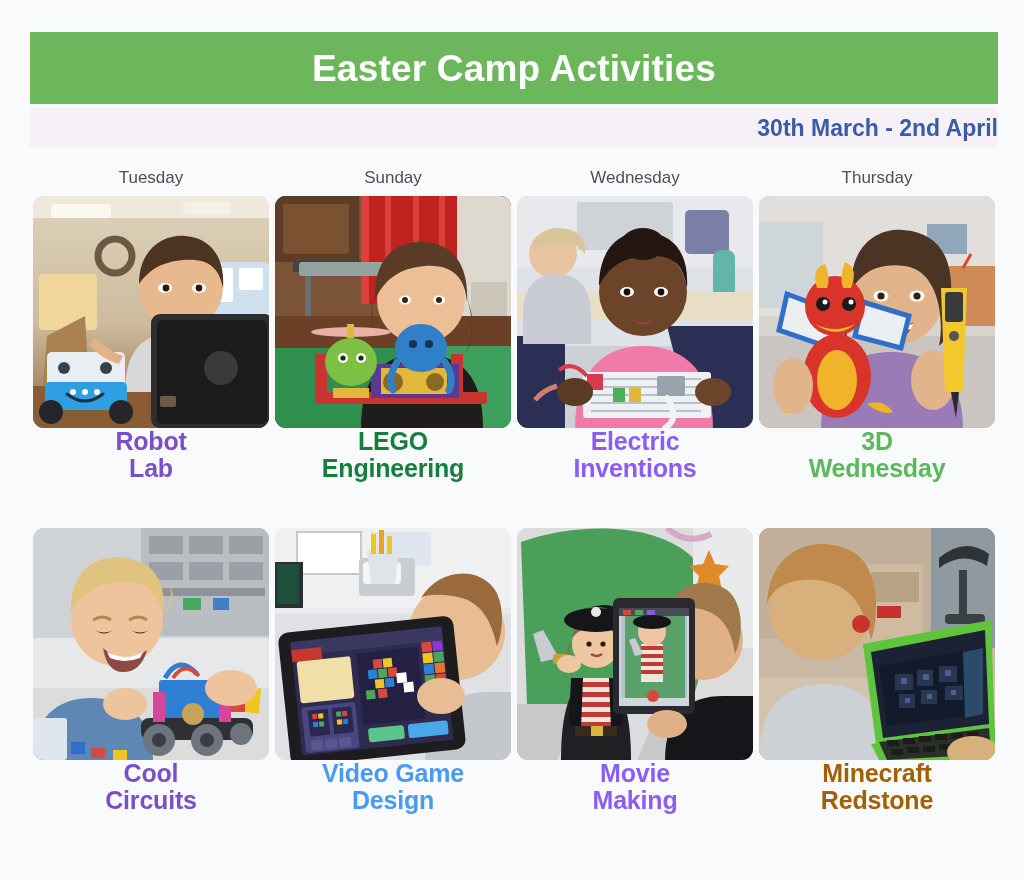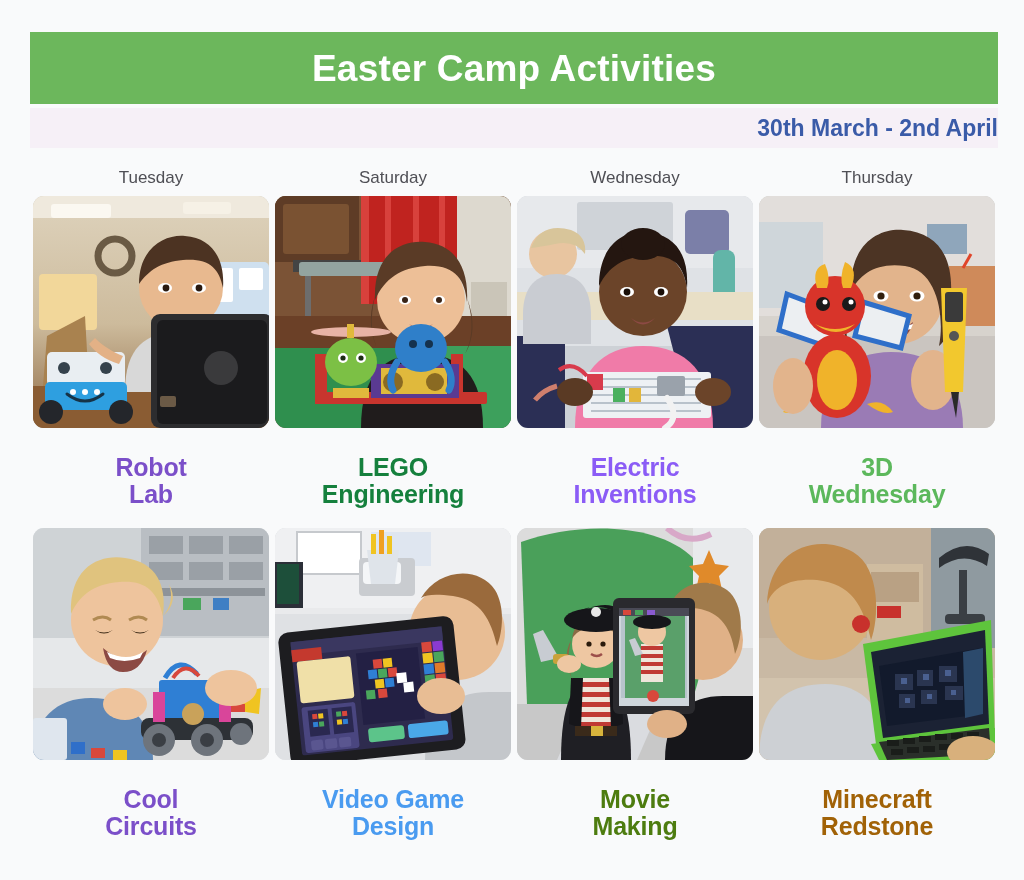--- a/index.html
+++ b/index.html
@@ -103,21 +103,21 @@
     overflow: hidden;
     position: relative;
     background: #cfd3d8;
   }
   .photo svg {
     display: block;
     width: 100%;
     height: 100%;
   }
   .card-title {
-    margin-top: 26px;
+    margin-top: 0;
     text-align: center;
     font-size: 25px;
     font-weight: bold;
     line-height: 1.08;
     letter-spacing: -0.2px;
     white-space: pre-line;
   }
   .row-gap {
     height: 34px;
   }
@@ -139,21 +139,21 @@
   </div>
 
   <div class="subtitle-bar">
     <div class="subtitle-text">30th March - 2nd April</div>
   </div>
 
   <div class="grid">
 
     <div class="day-row">
       <div class="day-cell">Tuesday</div>
-      <div class="day-cell">Saturday</div>
+      <div class="day-cell">Sunday</div>
       <div class="day-cell">Wednesday</div>
       <div class="day-cell">Thursday</div>
     </div>
 
     <div class="card-row">
 
       <div class="card">
         <div class="photo">
           <svg viewBox="0 0 236 232" preserveAspectRatio="xMidYMid slice">
             <defs>
@@ -581,21 +581,21 @@
                 <rect x="124" y="142" width="22" height="4"></rect>
             </g>
             <circle cx="135" cy="104" r="14" fill="#eec7a2"></circle>
             <ellipse cx="135" cy="94" rx="19" ry="7" fill="#16161a"></ellipse>
             <path d="M118 128 L112 112 L118 110 L126 126 Z" fill="#c8ccd2"></path>
             <circle cx="136" cy="168" r="6" fill="#d8483c"></circle>
             <ellipse cx="150" cy="196" rx="20" ry="14" fill="#e0b187"></ellipse>
           </svg>
         </div>
         <div class="title-block">
-          <div class="card-title" style="color:#4d7c0f">Movie
+          <div class="card-title" style="color:#8b5cf6">Movie
 Making</div>
         </div>
       </div>
 
       <div class="card">
         <div class="photo">
           <svg viewBox="0 0 236 232" preserveAspectRatio="xMidYMid slice">
             <rect width="236" height="232" fill="#c9b9a4"></rect>
             <rect x="0" y="0" width="236" height="110" fill="#c2b09a"></rect>
             <rect x="172" y="0" width="64" height="120" fill="#8f9aa0"></rect>

